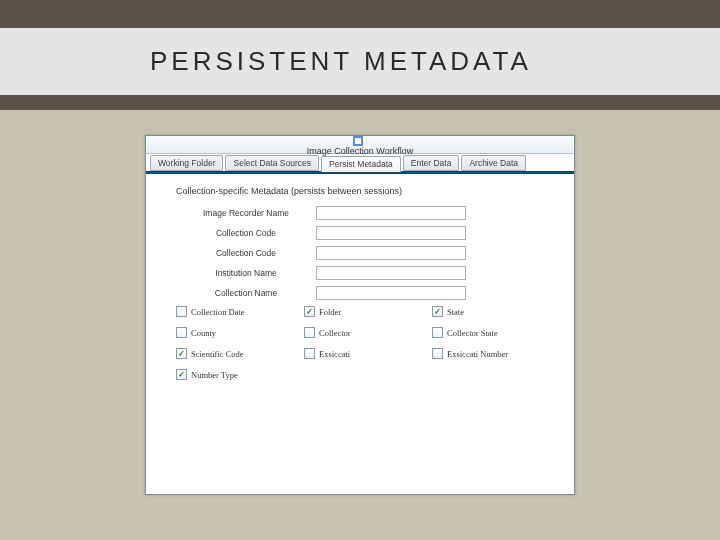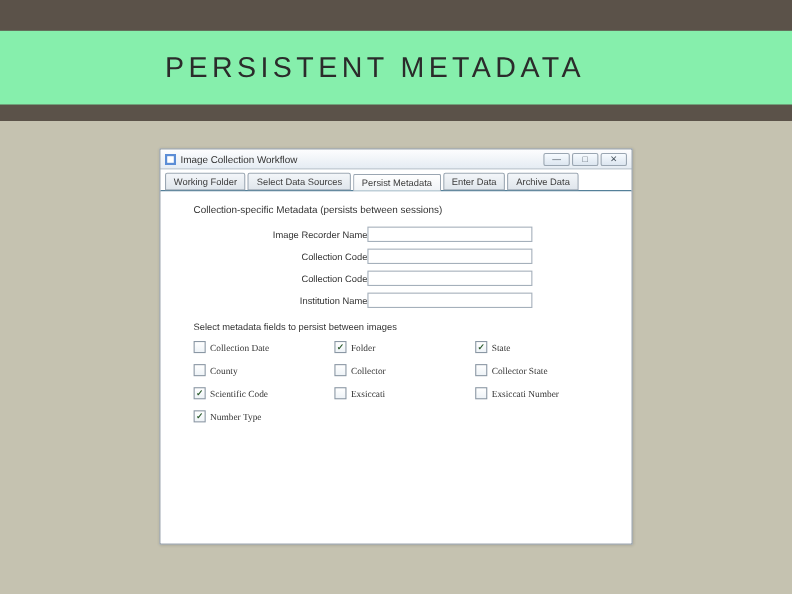--- a/index.html
+++ b/index.html
@@ -9,21 +9,21 @@
     background: #c5c2b0;
     position: relative;
   }
   .title-bar {
     position: absolute; top: 0; left: 0; right: 0;
     height: 110px;
     background: #5b5249;
   }
   .title-text {
     position: absolute; top: 28px; left: 0; right: 0;
-    background: #86efac;
+    background: #e5e5e5;
     padding: 18px 0 18px 150px;
     font-size: 26px;
     letter-spacing: 4px;
     color: #2b2b2b;
     font-weight: 400;
   }
   .appwin {
     position: absolute;
     left: 145px; top: 135px;
     width: 430px; height: 360px;
@@ -33,40 +33,41 @@
     font-size: 9px;
     color: #333;
   }
   .win-titlebar {
     height: 18px;
     background: linear-gradient(#fdfdfe,#e5ecf3);
     border-bottom: 1px solid #b8c2cd;
     display: flex; align-items: center;
     padding: 0 4px;
     position: relative;
+    flex-direction: column;
   }
   .win-icon {
     width: 10px; height: 10px; margin-right: 4px;
     display: inline-block;
   }
   .win-title { flex: 1; font-size: 9px; color: #333; }
   .win-btns { display: flex; gap: 2px; }
   .win-btn {
     width: 24px; height: 12px;
     border: 1px solid #9aa6b2;
     background: linear-gradient(#f7fbff,#dce6f0);
     border-radius: 2px;
     display: flex; align-items: center; justify-content: center;
     font-size: 8px; color: #4a5560;
     cursor: pointer;
   }
   .tabstrip {
     height: 20px;
     background: #ffffff;
-    border-bottom: 1px solid #0c4a6e;
+    border-bottom: 3px solid #0c4a6e;
     display: flex; align-items: flex-end;
     padding: 2px 4px 0 4px;
     gap: 2px;
   }
   .tab {
     padding: 2px 7px;
     border: 1px solid #9aa6b2;
     border-bottom: 1px solid #fff;
     background: linear-gradient(#ffffff,#f0f3f6);
     font-size: 8.5px;
@@ -89,22 +90,22 @@
   .section-label {
     font-size: 9px; color: #333;
     margin: 2px 0 10px 10px;
   }
   .form-area { margin-left: 10px; }
   .field-row {
     display: flex; align-items: center;
     margin-bottom: 6px;
   }
   .field-label {
-    width: 140px; text-align: right;
-    font-size: 8.5px; color: #333; margin-left: 18px;
+    width: 140px; text-align: center;
+    font-size: 8.5px; color: #333;
   }
   .field-input {
     width: 150px; height: 14px;
     border: 1px solid #a5b0bb;
     background: #fff;
     font-size: 8.5px;
     padding: 0 2px;
   }
   .sub-label {
     font-size: 8.5px; color: #333;
@@ -177,23 +178,26 @@
           <input class="field-input" value="" style="">
         </div>
         <div class="field-row">
           <div class="field-label">Collection Code</div>
           <input class="field-input" value="" style="">
         </div>
         <div class="field-row">
           <div class="field-label">Institution Name</div>
           <input class="field-input" value="" style="">
         </div>
+        <div class="field-row">
+          <div class="field-label">Collection Name</div>
+          <input class="field-input" value="" style="">
+        </div>
       </div>
 
-      <div class="sub-label">Select metadata fields to persist between images</div>
 
       <div class="check-grid">
         <label class="check-item">
             <span class="chk"></span>
             <span>Collection Date</span>
           </label>
         <label class="check-item">
             <span class="chk checked"></span>
             <span>Folder</span>
           </label>

